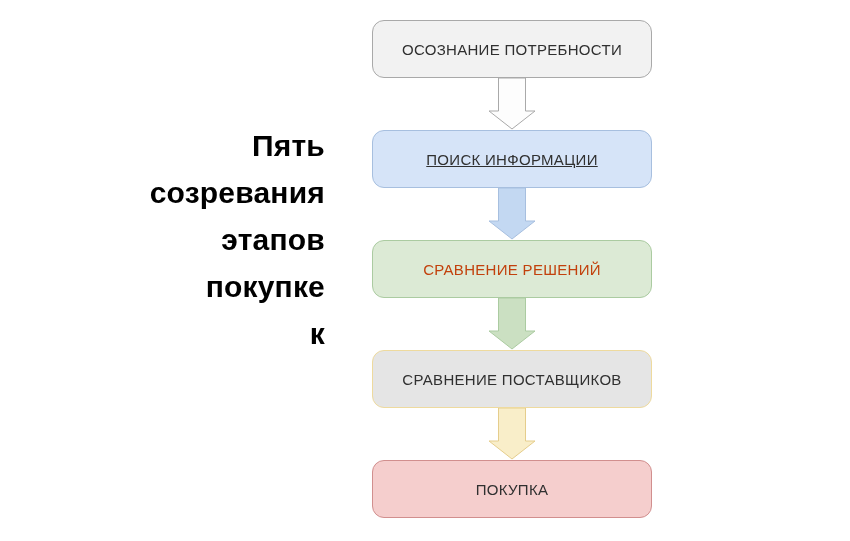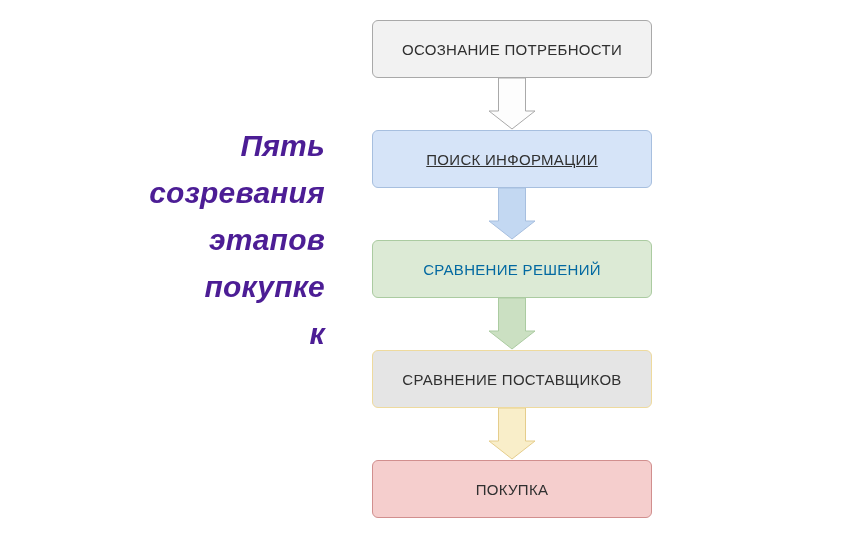--- a/index.html
+++ b/index.html
@@ -33,40 +33,40 @@
     width: 280px;
     display: flex;
     flex-direction: column;
     align-items: center;
   }
   .stage-box {
     width: 100%;
     height: 58px;
     box-sizing: border-box;
     border: 1px solid #999;
-    border-radius: 6px;
+    border-radius: 12px;
     display: flex;
     align-items: center;
     justify-content: center;
     font-size: 15px;
     letter-spacing: 0.3px;
   }
   .arrow {
     display: block;
     width: 48px;
     height: 52px;
     margin: 0 auto;
   }
 </style>
 </head>
 <body>
 
 <div class="canvas">
 
-  <div class="title" style="color: #4c1d95; font-style: italic;">
+  <div class="title" style="color: #000000;">
     <div>Пять</div>
     <div>созревания</div>
     <div>этапов</div>
     <div>покупке</div>
     <div>к</div>
   </div>
 
   <div class="flow">
 
     <div class="stage-box" style="background-color: rgb(242, 242, 242); border-color: rgb(169, 169, 169); color: rgb(48, 48, 48);">
@@ -78,21 +78,21 @@
     </svg>
 
     <div class="stage-box" style="background-color: rgb(214, 228, 248); border-color: rgb(167, 191, 223); color: rgb(48, 48, 48); text-decoration: underline;">
       <span>ПОИСК ИНФОРМАЦИИ</span>
     </div>
 
     <svg class="arrow" viewBox="0 0 48 52" xmlns="http://www.w3.org/2000/svg">
       <polygon points="10.5,0 37.5,0 37.5,33 47,33 24,51 1,33 10.5,33" stroke-width="1" fill="#c3d8f2" stroke="#a7bfdf"></polygon>
     </svg>
 
-    <div class="stage-box" style="background-color: rgb(220, 234, 213); border-color: rgb(171, 203, 161); color: #0369a1;">
+    <div class="stage-box" style="background-color: rgb(220, 234, 213); border-color: rgb(171, 203, 161); color: #c2410c;">
       <span>СРАВНЕНИЕ РЕШЕНИЙ</span>
     </div>
 
     <svg class="arrow" viewBox="0 0 48 52" xmlns="http://www.w3.org/2000/svg">
       <polygon points="10.5,0 37.5,0 37.5,33 47,33 24,51 1,33 10.5,33" stroke-width="1" fill="#cbe0c2" stroke="#abcba1"></polygon>
     </svg>
 
     <div class="stage-box" style="background-color: #e5e5e5; border-color: rgb(238, 218, 158); color: rgb(48, 48, 48);">
       <span>СРАВНЕНИЕ ПОСТАВЩИКОВ</span>
     </div>

